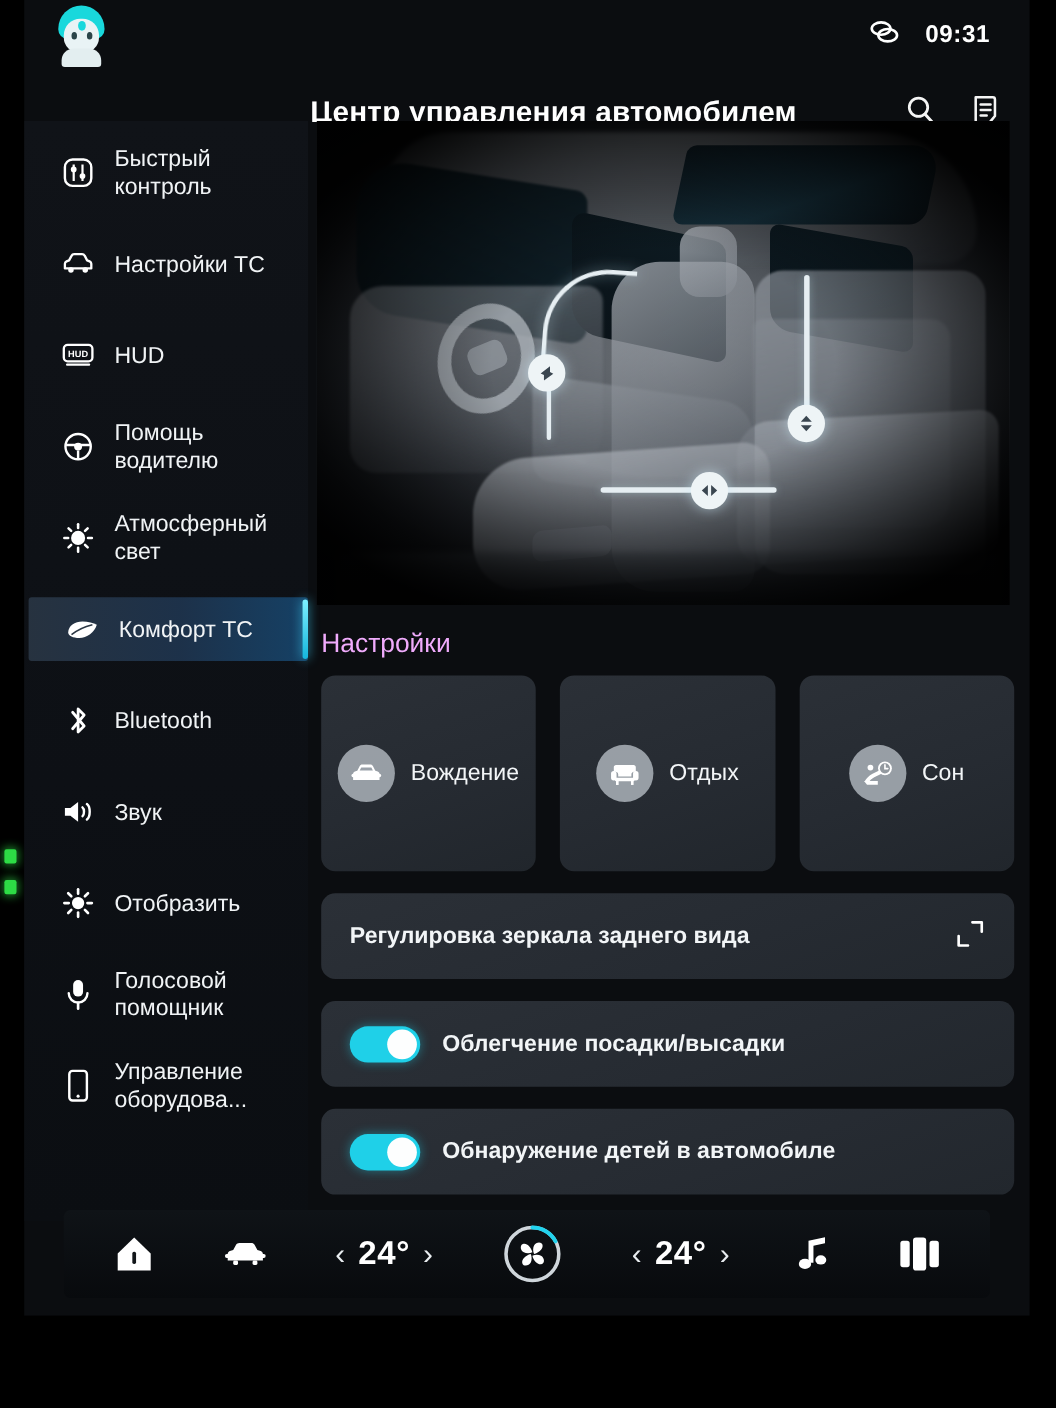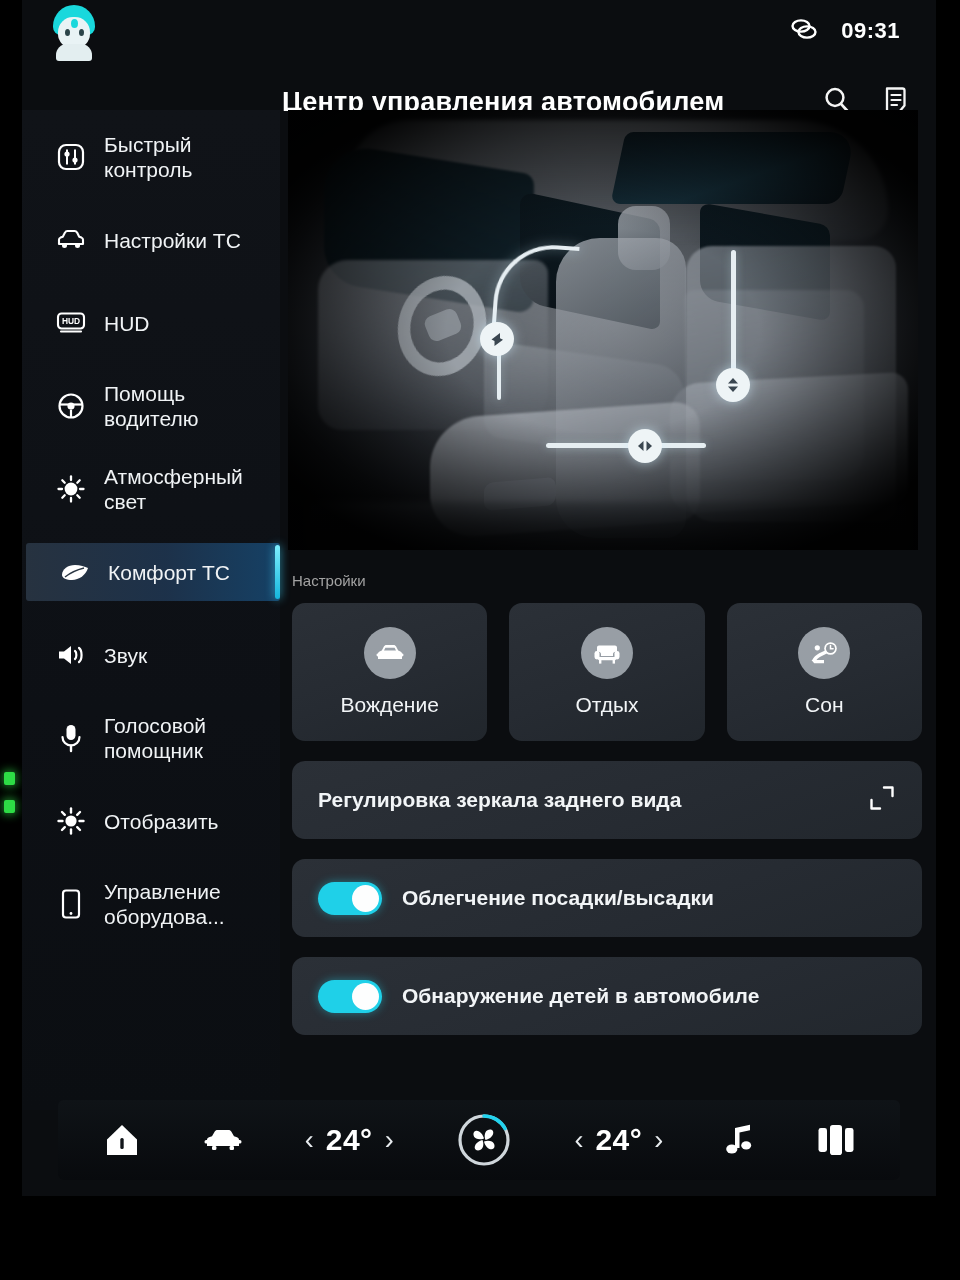--- a/index.html
+++ b/index.html
@@ -340,37 +340,37 @@
 
   .track-horiz { left: 258px; top: 333px; width: 160px; height: 5px; }
   .handle-horiz { left: 340px; top: 319px; }
 
   .track-vert { left: 443px; top: 140px; width: 5px; height: 150px; }
   .handle-vert { left: 428px; top: 258px; }
 
   
   .section-title {
     margin: 22px 0 14px 12px;
-    color: #a3a3a3;
-    font-size: 15px;
+    color: #f0abfc;
+    font-size: 24px;
     font-weight: 400;
   }
 
   #mode-cards {
     display: flex;
     gap: 22px;
     padding: 0 14px 0 12px;
   }
   .mode-card {
     flex: 1;
-    height: 138px;
+    height: 178px;
     background: linear-gradient(160deg, #2b3037 0%, #262b32 55%, #21262c 100%);
     border-radius: 13px;
     display: flex;
-    flex-direction: column;
+    flex-direction: row;
     align-items: center;
     justify-content: center;
     gap: 14px;
     cursor: pointer;
   }
   .mode-icon-circle {
     width: 52px; height: 52px;
     border-radius: 50%;
     background: rgba(196,202,209,.72);
     display: flex; align-items: center; justify-content: center;
@@ -576,60 +576,68 @@
       <div class="nav-item active">
         <span class="nav-ico">
           <svg width="32" height="26" viewBox="0 0 32 26">
             <path d="M3 16c0-6 6-10 13-10 5 0 10 1.5 13 3-2 7-9 12-16 12-5.5 0-10-2-10-5z" fill="#ffffff"></path>
             <path d="M6 18c5-4 11-7 19-9" stroke="#2b3744" stroke-width="1.4" fill="none"></path>
           </svg>
         </span>
         <span class="nav-label">Комфорт ТС</span>
       </div>
 
+      <div class="nav-item">
+        <span class="nav-ico">
+          <svg width="26" height="32" viewBox="0 0 26 32">
+            <path d="M8 8.5L18.5 21 13 26.5v-21L18.5 11 8 23.5" fill="none" stroke="#ffffff" stroke-width="2.5" stroke-linejoin="round" stroke-linecap="round"></path>
+          </svg>
+        </span>
+        <span class="nav-label">Bluetooth</span>
+      </div>
 
       <div class="nav-item">
         <span class="nav-ico">
           <svg width="32" height="28" viewBox="0 0 32 28">
             <path d="M4 10.5h5L16 5v18l-7-5.5H4z" fill="#ffffff"></path>
             <path d="M20 10c1.8 1.2 1.8 6.8 0 8" stroke="#ffffff" stroke-width="2.2" fill="none" stroke-linecap="round"></path>
             <path d="M24 7c3.4 2.4 3.4 11.6 0 14" stroke="#ffffff" stroke-width="2.2" fill="none" stroke-linecap="round"></path>
           </svg>
         </span>
         <span class="nav-label">Звук</span>
-      </div>
-
-      <div class="nav-item">
-        <span class="nav-ico">
-          <svg width="26" height="32" viewBox="0 0 26 32">
-            <rect x="8.5" y="3" width="9" height="15" rx="4.5" fill="#ffffff"></rect>
-            <path d="M4.5 15c0 4.7 3.8 8.5 8.5 8.5s8.5-3.8 8.5-8.5" fill="none" stroke="#ffffff" stroke-width="2.2" stroke-linecap="round"></path>
-            <line x1="13" y1="23.5" x2="13" y2="29" stroke="#ffffff" stroke-width="2.4" stroke-linecap="round"></line>
-          </svg>
-        </span>
-        <span class="nav-label">Голосовой помощник</span>
       </div>
 
       <div class="nav-item">
         <span class="nav-ico">
           <svg width="30" height="30" viewBox="0 0 30 30">
             <circle cx="15" cy="15" r="5.6" fill="#ffffff"></circle>
             <g stroke="#ffffff" stroke-width="2.4" stroke-linecap="round">
               <line x1="15" y1="2.5" x2="15" y2="6.5"></line>
               <line x1="15" y1="23.5" x2="15" y2="27.5"></line>
               <line x1="2.5" y1="15" x2="6.5" y2="15"></line>
               <line x1="23.5" y1="15" x2="27.5" y2="15"></line>
               <line x1="6" y1="6" x2="8.8" y2="8.8"></line>
               <line x1="21.2" y1="21.2" x2="24" y2="24"></line>
               <line x1="24" y1="6" x2="21.2" y2="8.8"></line>
               <line x1="8.8" y1="21.2" x2="6" y2="24"></line>
             </g>
           </svg>
         </span>
         <span class="nav-label">Отобразить</span>
+      </div>
+
+      <div class="nav-item">
+        <span class="nav-ico">
+          <svg width="26" height="32" viewBox="0 0 26 32">
+            <rect x="8.5" y="3" width="9" height="15" rx="4.5" fill="#ffffff"></rect>
+            <path d="M4.5 15c0 4.7 3.8 8.5 8.5 8.5s8.5-3.8 8.5-8.5" fill="none" stroke="#ffffff" stroke-width="2.2" stroke-linecap="round"></path>
+            <line x1="13" y1="23.5" x2="13" y2="29" stroke="#ffffff" stroke-width="2.4" stroke-linecap="round"></line>
+          </svg>
+        </span>
+        <span class="nav-label">Голосовой помощник</span>
       </div>
 
 
       <div class="nav-item">
         <span class="nav-ico">
           <svg width="24" height="32" viewBox="0 0 24 32">
             <rect x="4" y="2.5" width="16" height="27" rx="3" fill="none" stroke="#ffffff" stroke-width="2.2"></rect>
             <circle cx="12" cy="25.5" r="1.4" fill="#ffffff"></circle>
           </svg>
         </span>

